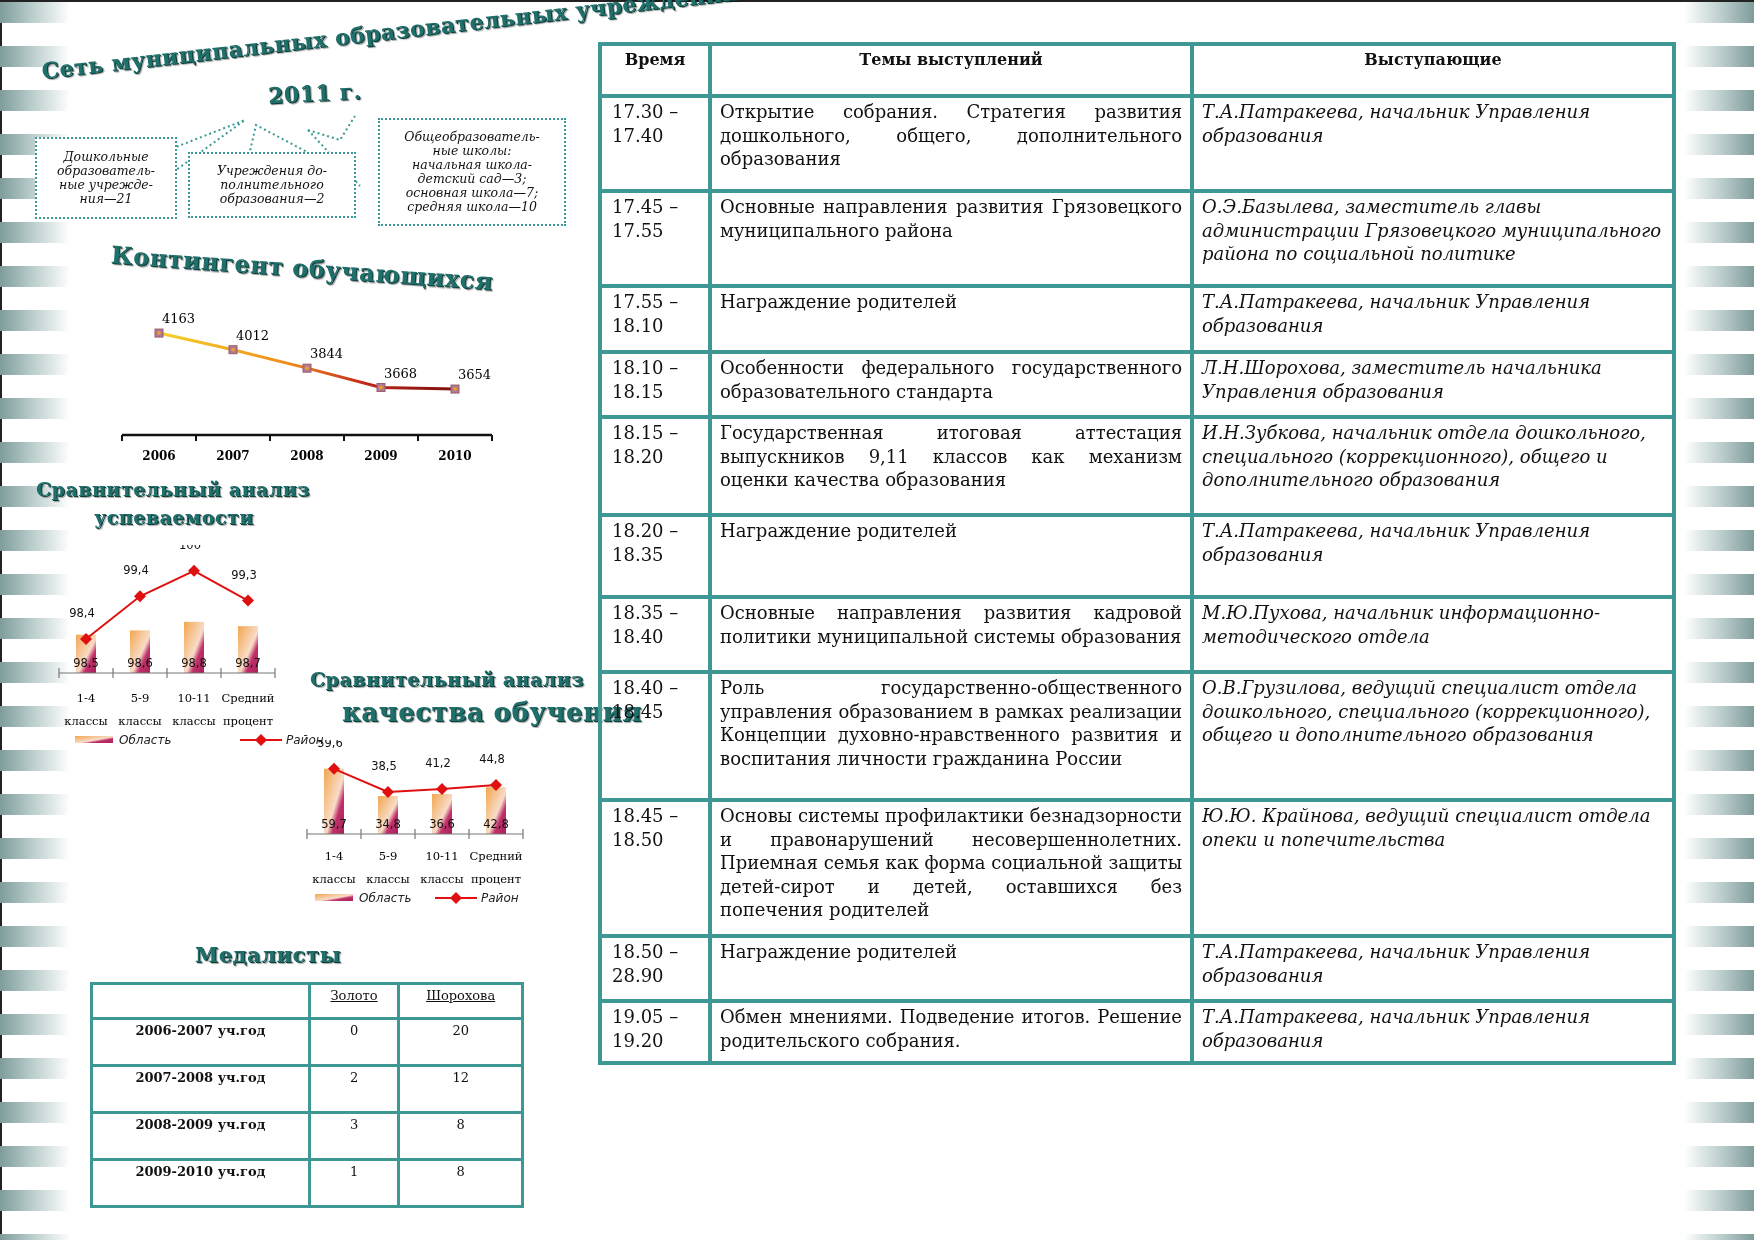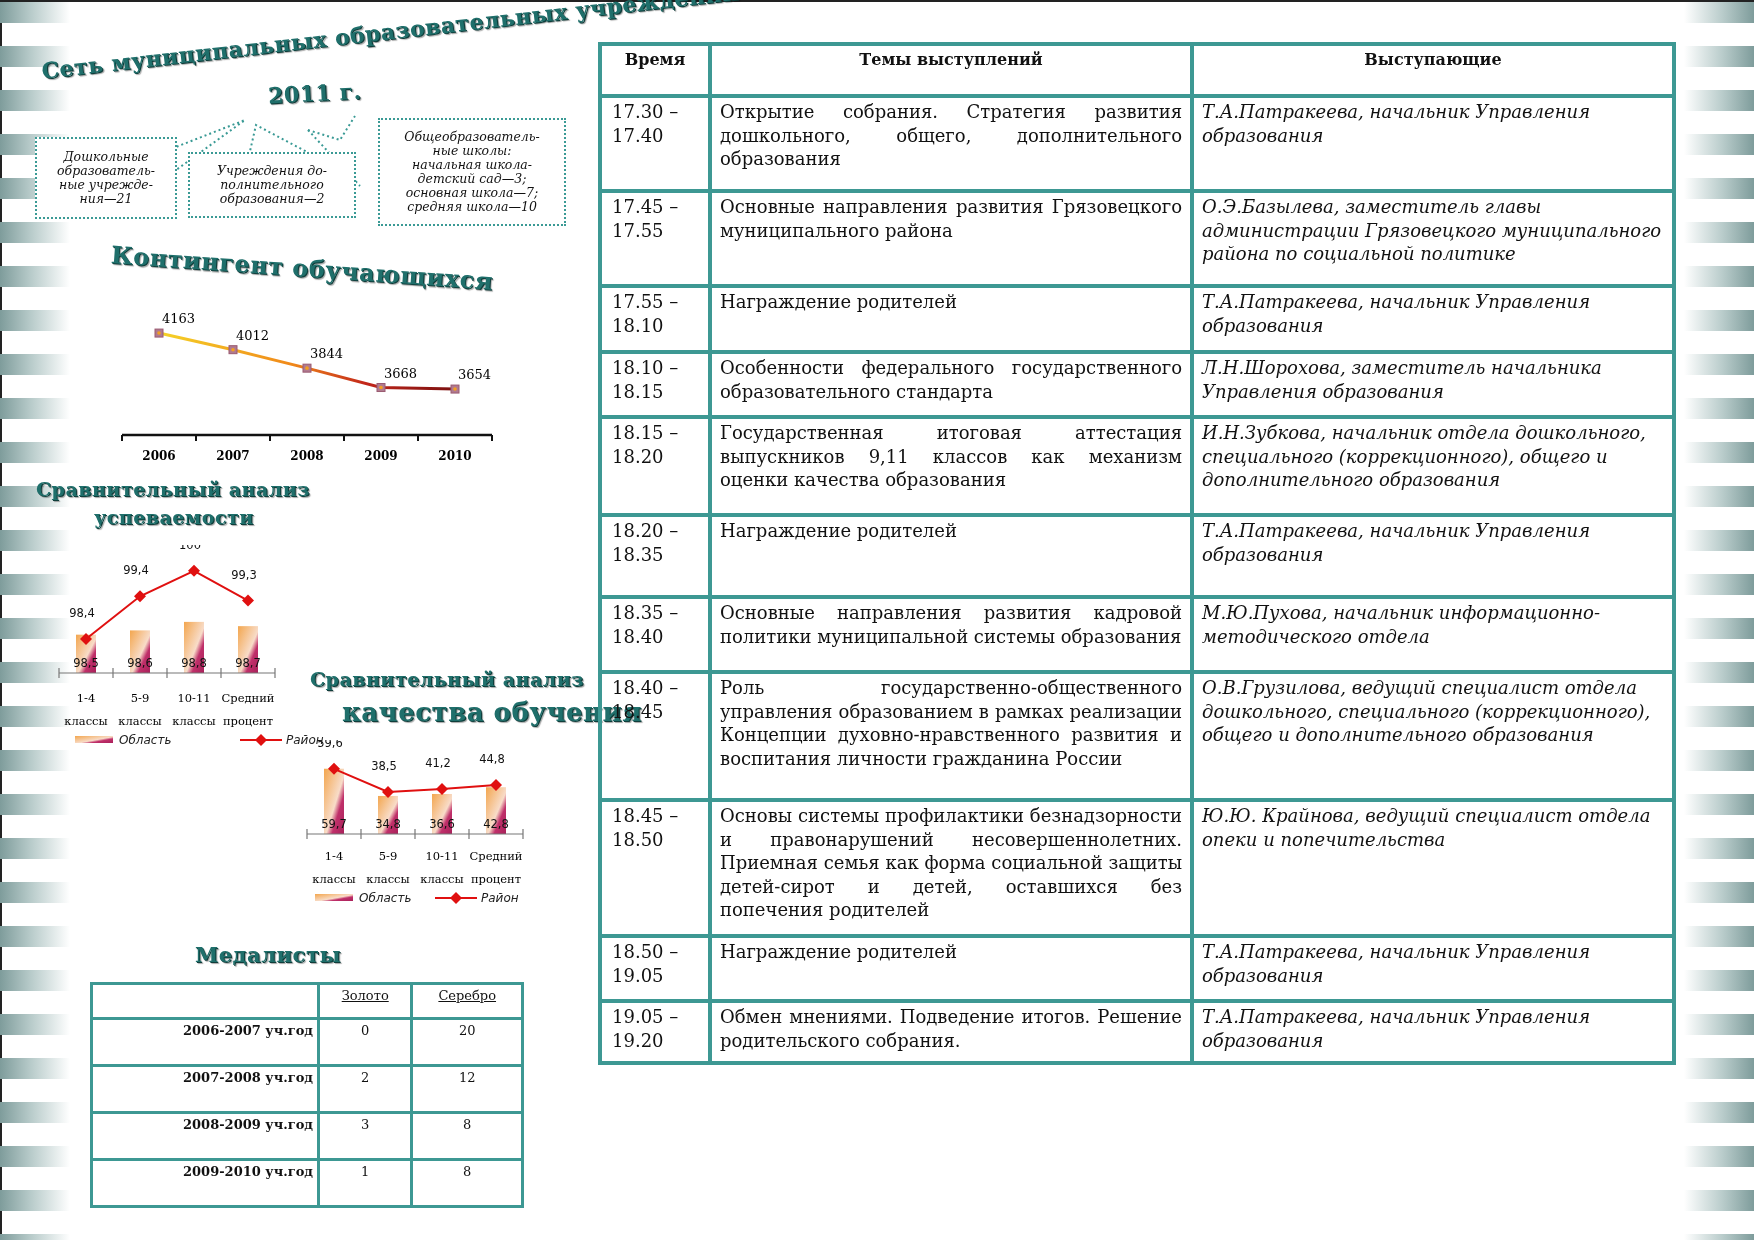--- a/index.html
+++ b/index.html
@@ -15,21 +15,21 @@
 
   .wordart{position:absolute;font-family:"DejaVu Serif",serif;font-weight:900;color:#1f6f6b;text-shadow:1px 1px 0 #0f3e3b,2px 2px 1px rgba(0,0,0,0.35);letter-spacing:0.5px;white-space:nowrap;}
   .callout{position:absolute;border:2px dotted #3a9a95;background:#fff;font-style:italic;font-size:12.5px;line-height:14px;text-align:center;padding:6px 6px;box-sizing:border-box;display:flex;align-items:center;justify-content:center;}
   .callout span{white-space:pre-line;}
 
   svg text{font-family:"DejaVu Sans",sans-serif;}
   .serif-lbl{font-family:"DejaVu Serif",serif !important;}
 
   table.medals{position:absolute;left:90px;top:982px;width:434px;border-collapse:collapse;font-size:13px;}
   table.medals td{border:3px solid #3d9893;height:38px;vertical-align:top;padding:3px 4px;text-align:center;}
-  table.medals td.yr{font-weight:bold;text-align:right;margin-left:44px;}
+  table.medals td.yr{font-weight:bold;text-align:center;margin-left:44px;}
   table.medals tr.hdr td{height:26px;text-decoration:underline;}
 
   table.schedule{position:absolute;left:598px;top:42px;width:1074px;border-collapse:collapse;table-layout:fixed;font-size:18px;line-height:23.5px;}
   table.schedule td,table.schedule th{border:4px solid #3d9893;vertical-align:top;padding:2px 8px;}
   table.schedule th{font-weight:bold;font-size:16px;height:44px;text-align:center;}
   table.schedule td.time{padding-left:10px;}
   table.schedule td.speaker{font-style:italic;}
 </style>
 </head>
 <body>
@@ -267,21 +267,21 @@
     <polygon points="161,152 167,158 161,164 155,158" fill="#e01010"></polygon>
     <text x="186" y="162" font-size="12" font-style="italic" fill="#222">Район</text>
   </svg>
 
 <div class="wordart" style="left:195px;top:942px;font-size:21px;">Медалисты</div>
 <table class="medals">
   <tbody id="medalsBody">
       <tr class="hdr">
         <td></td>
         <td>Золото</td>
-        <td>Серебро</td>
+        <td>Шорохова</td>
       </tr>
       <tr>
         <td class="yr">2006-2007 уч.год</td>
         <td>0</td>
         <td>20</td>
       </tr>
       <tr>
         <td class="yr">2007-2008 уч.год</td>
         <td>2</td>
         <td>12</td>
@@ -362,21 +362,21 @@
         <td class="speaker">О.В.Грузилова, ведущий специалист отдела дошкольного, специального (коррекционного), общего и дополнительного образования</td>
       </tr>
       <tr style="height: 136px;">
         <td class="time" style="white-space: pre-line;">18.45 –
 18.50</td>
         <td class="topic" style="text-align: justify;">Основы системы профилактики безнадзорности и правонарушений несовершеннолетних. Приемная семья как форма социальной защиты детей-сирот и детей, оставшихся без попечения родителей</td>
         <td class="speaker">Ю.Ю. Крайнова, ведущий специалист отдела опеки и попечительства</td>
       </tr>
       <tr style="height: 65px;">
         <td class="time" style="white-space: pre-line;">18.50 –
-19.05</td>
+28.90</td>
         <td class="topic" style="text-align: justify;">Награждение родителей</td>
         <td class="speaker">Т.А.Патракеева, начальник Управления образования</td>
       </tr>
       <tr style="height: 62px;">
         <td class="time" style="white-space: pre-line;">19.05 –
 19.20</td>
         <td class="topic" style="text-align: justify;">Обмен мнениями. Подведение итогов. Решение родительского собрания.</td>
         <td class="speaker">Т.А.Патракеева, начальник Управления образования</td>
       </tr>
     </tbody>

